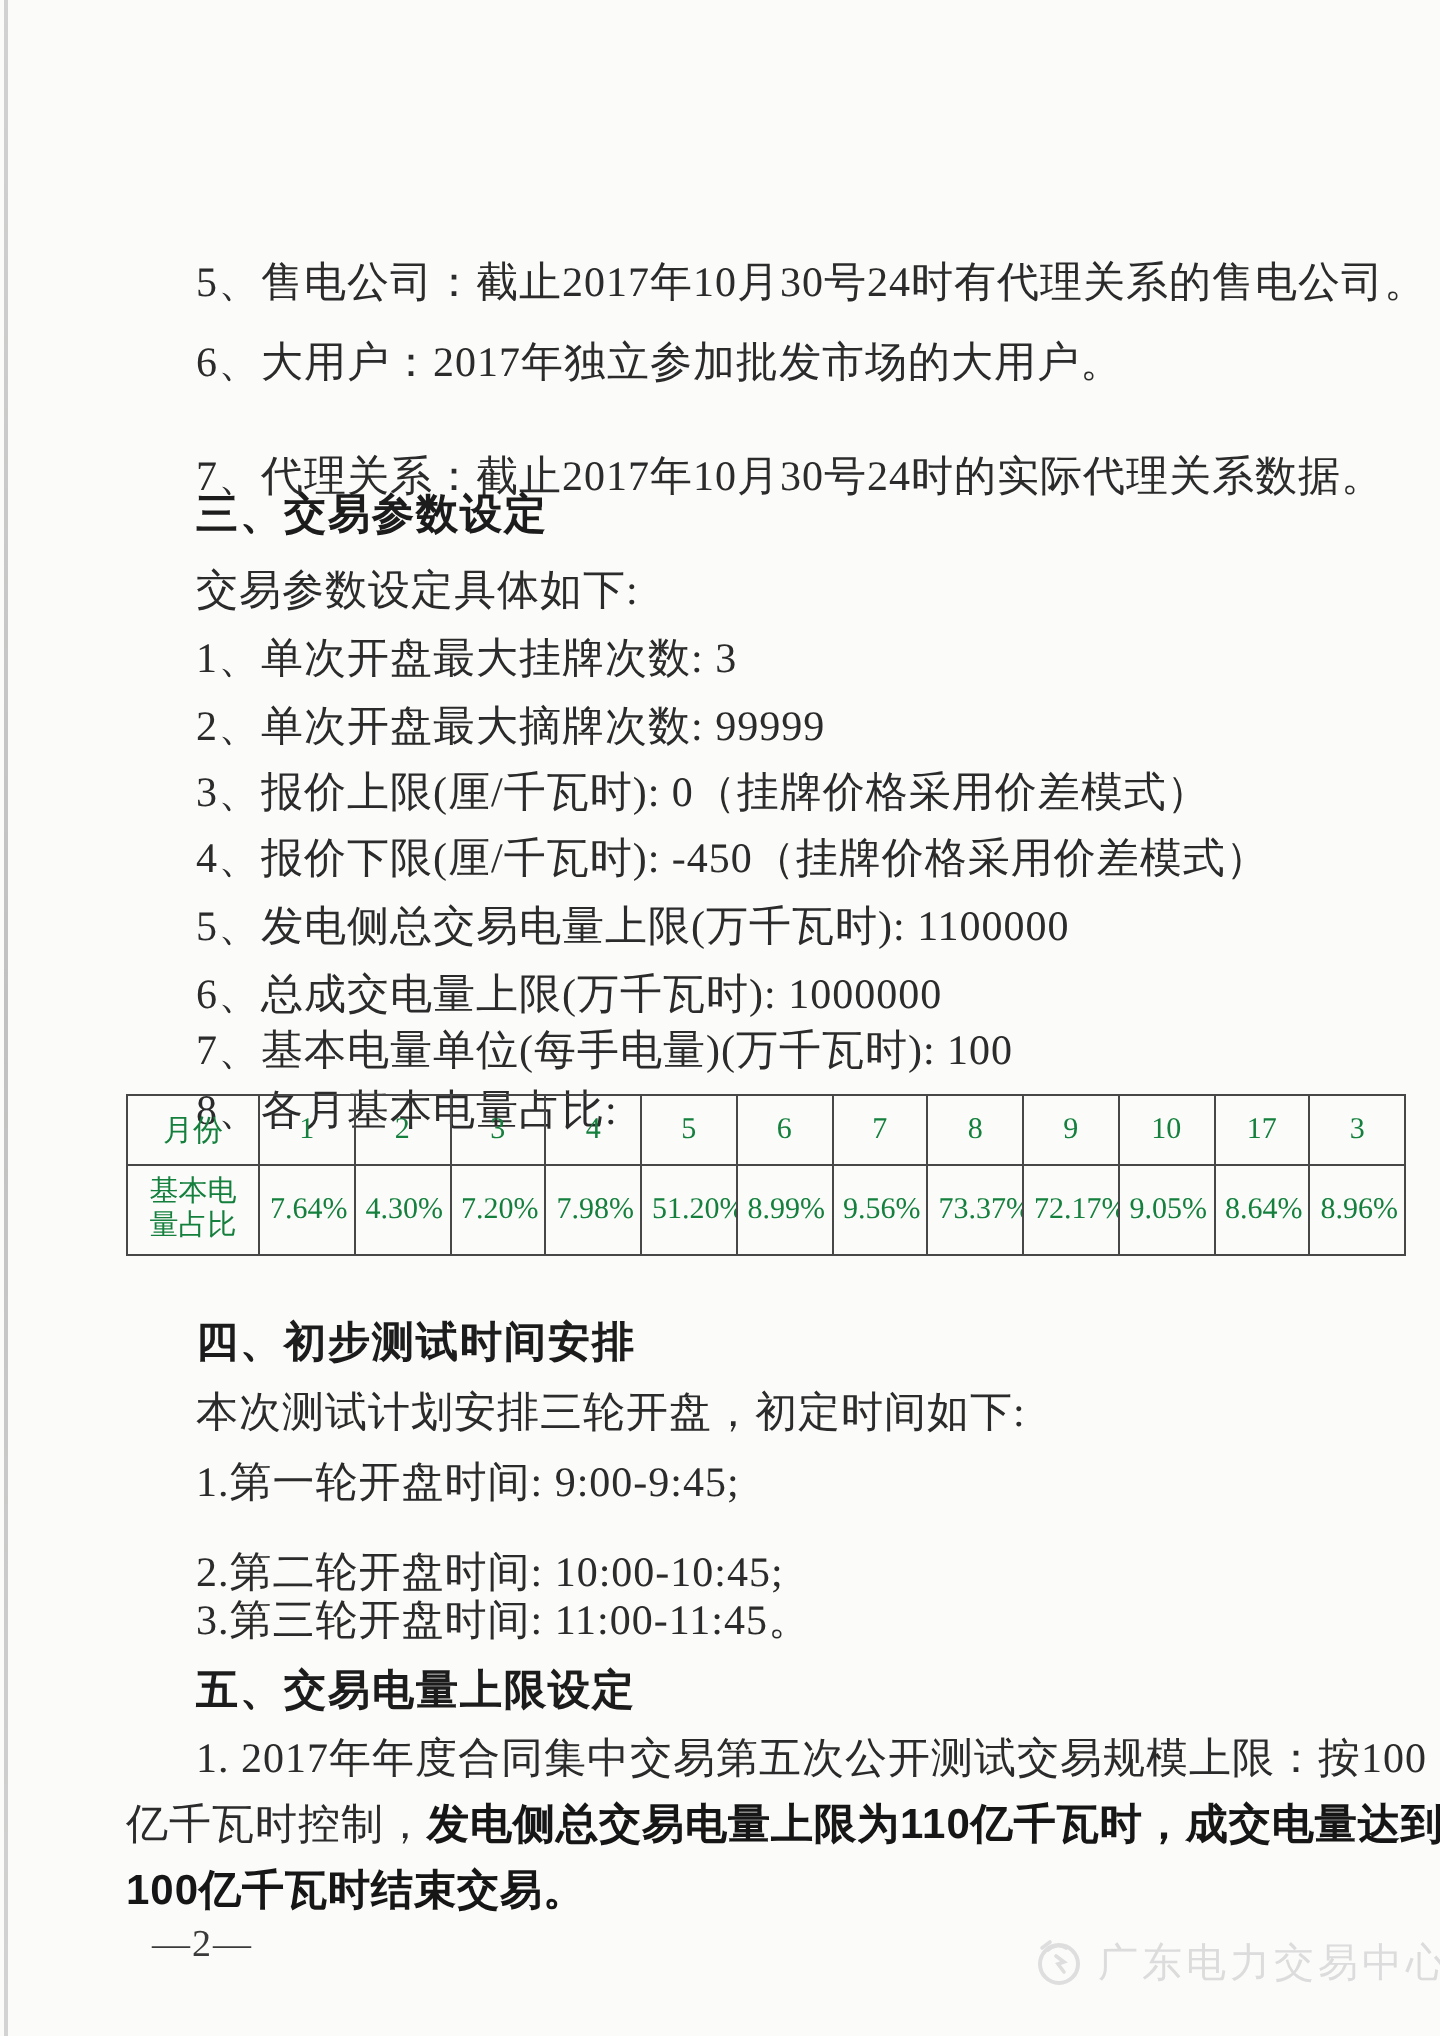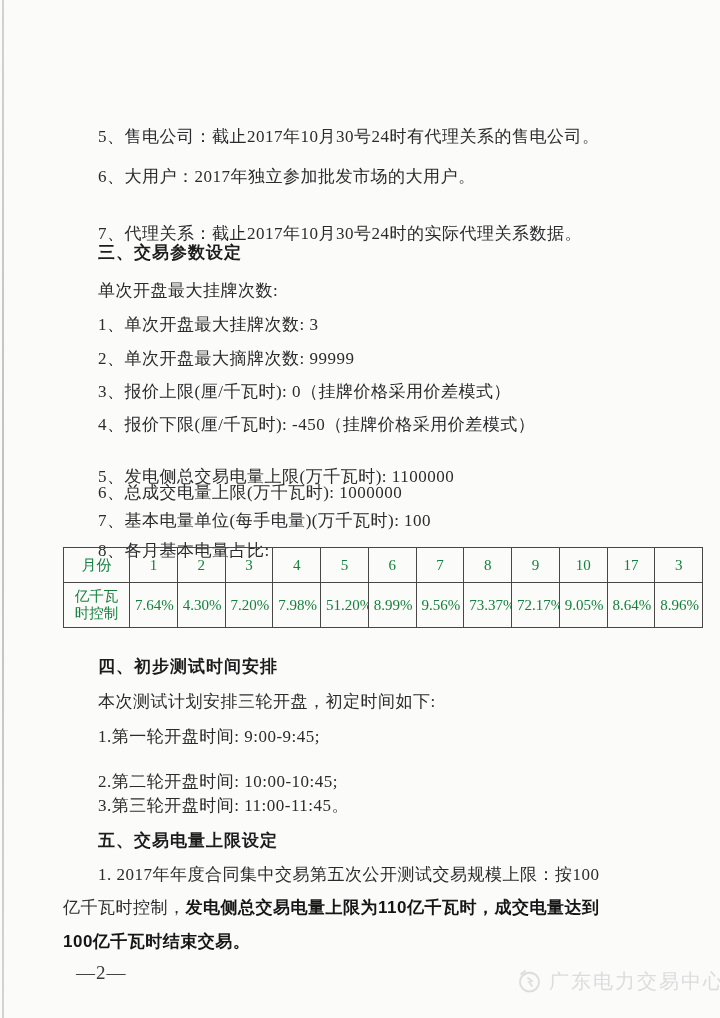--- a/index.html
+++ b/index.html
@@ -8,21 +8,21 @@
     background:#fbfbfa;
     font-family:"Liberation Serif","DejaVu Serif",serif;
     color:#2b2b2b;
   }
   .scan-line{
     position:absolute;left:2px;top:0;width:2px;height:1018px;
     background:linear-gradient(#c4c4c4,#adadad,#c6c6c6);opacity:.75;
   }
   .line{
     position:absolute;left:63px;width:640px;height:24px;line-height:24px;
-    font-size:17px;letter-spacing:.5px;white-space:nowrap;
+    font-size:21px;letter-spacing:.5px;white-space:nowrap;
   }
   .indent{left:98px;width:605px;}
   .heading{
     font-family:Liberation Serif, serif;
     font-weight:700;color:#1c1c1c;letter-spacing:1px;
   }
   .boldseg{
     font-family:"Liberation Sans","DejaVu Sans",sans-serif;
     font-weight:700;color:#161616;
   }
@@ -56,27 +56,27 @@
 </head>
 <body>
 
 <div class="scan-line"></div>
 
 <p class="line indent" style="top:108px">5、售电公司：截止2017年10月30号24时有代理关系的售电公司。</p>
 <p class="line indent" style="top:148px">6、大用户：2017年独立参加批发市场的大用户。</p>
 <p class="line indent" style="top:205px">7、代理关系：截止2017年10月30号24时的实际代理关系数据。</p>
 
 <p class="line indent heading" style="top:224px">三、交易参数设定</p>
-<p class="line indent" style="top:262px">单次开盘最大挂牌次数:</p>
+<p class="line indent" style="top:262px">交易参数设定具体如下:</p>
 
 <p class="line indent" style="top:296px">1、单次开盘最大挂牌次数: 3</p>
 <p class="line indent" style="top:330px">2、单次开盘最大摘牌次数: 99999</p>
 <p class="line indent" style="top:363px">3、报价上限(厘/千瓦时): 0（挂牌价格采用价差模式）</p>
 <p class="line indent" style="top:396px">4、报价下限(厘/千瓦时): -450（挂牌价格采用价差模式）</p>
-<p class="line indent" style="top:448px">5、发电侧总交易电量上限(万千瓦时): 1100000</p>
+<p class="line indent" style="top:430px">5、发电侧总交易电量上限(万千瓦时): 1100000</p>
 <p class="line indent" style="top:464px">6、总成交电量上限(万千瓦时): 1000000</p>
 <p class="line indent" style="top:492px">7、基本电量单位(每手电量)(万千瓦时): 100</p>
 <p class="line indent" style="top:522px">8、各月基本电量占比:</p>
 
 <table class="quota">
   <colgroup>
     <col class="first">
       <col>
       <col>
       <col>
@@ -100,21 +100,21 @@
     <td>5</td>
     <td>6</td>
     <td>7</td>
     <td>8</td>
     <td>9</td>
     <td>10</td>
     <td>17</td>
     <td>3</td>
   </tr>
   <tr class="values-row">
-    <td class="rowlabel">亿千瓦时控制</td>
+    <td class="rowlabel">基本电量占比</td>
     <td>7.64%</td>
     <td>4.30%</td>
     <td>7.20%</td>
     <td>7.98%</td>
     <td>51.20%</td>
     <td>8.99%</td>
     <td>9.56%</td>
     <td>73.37%</td>
     <td>72.17%</td>
     <td>9.05%</td>

